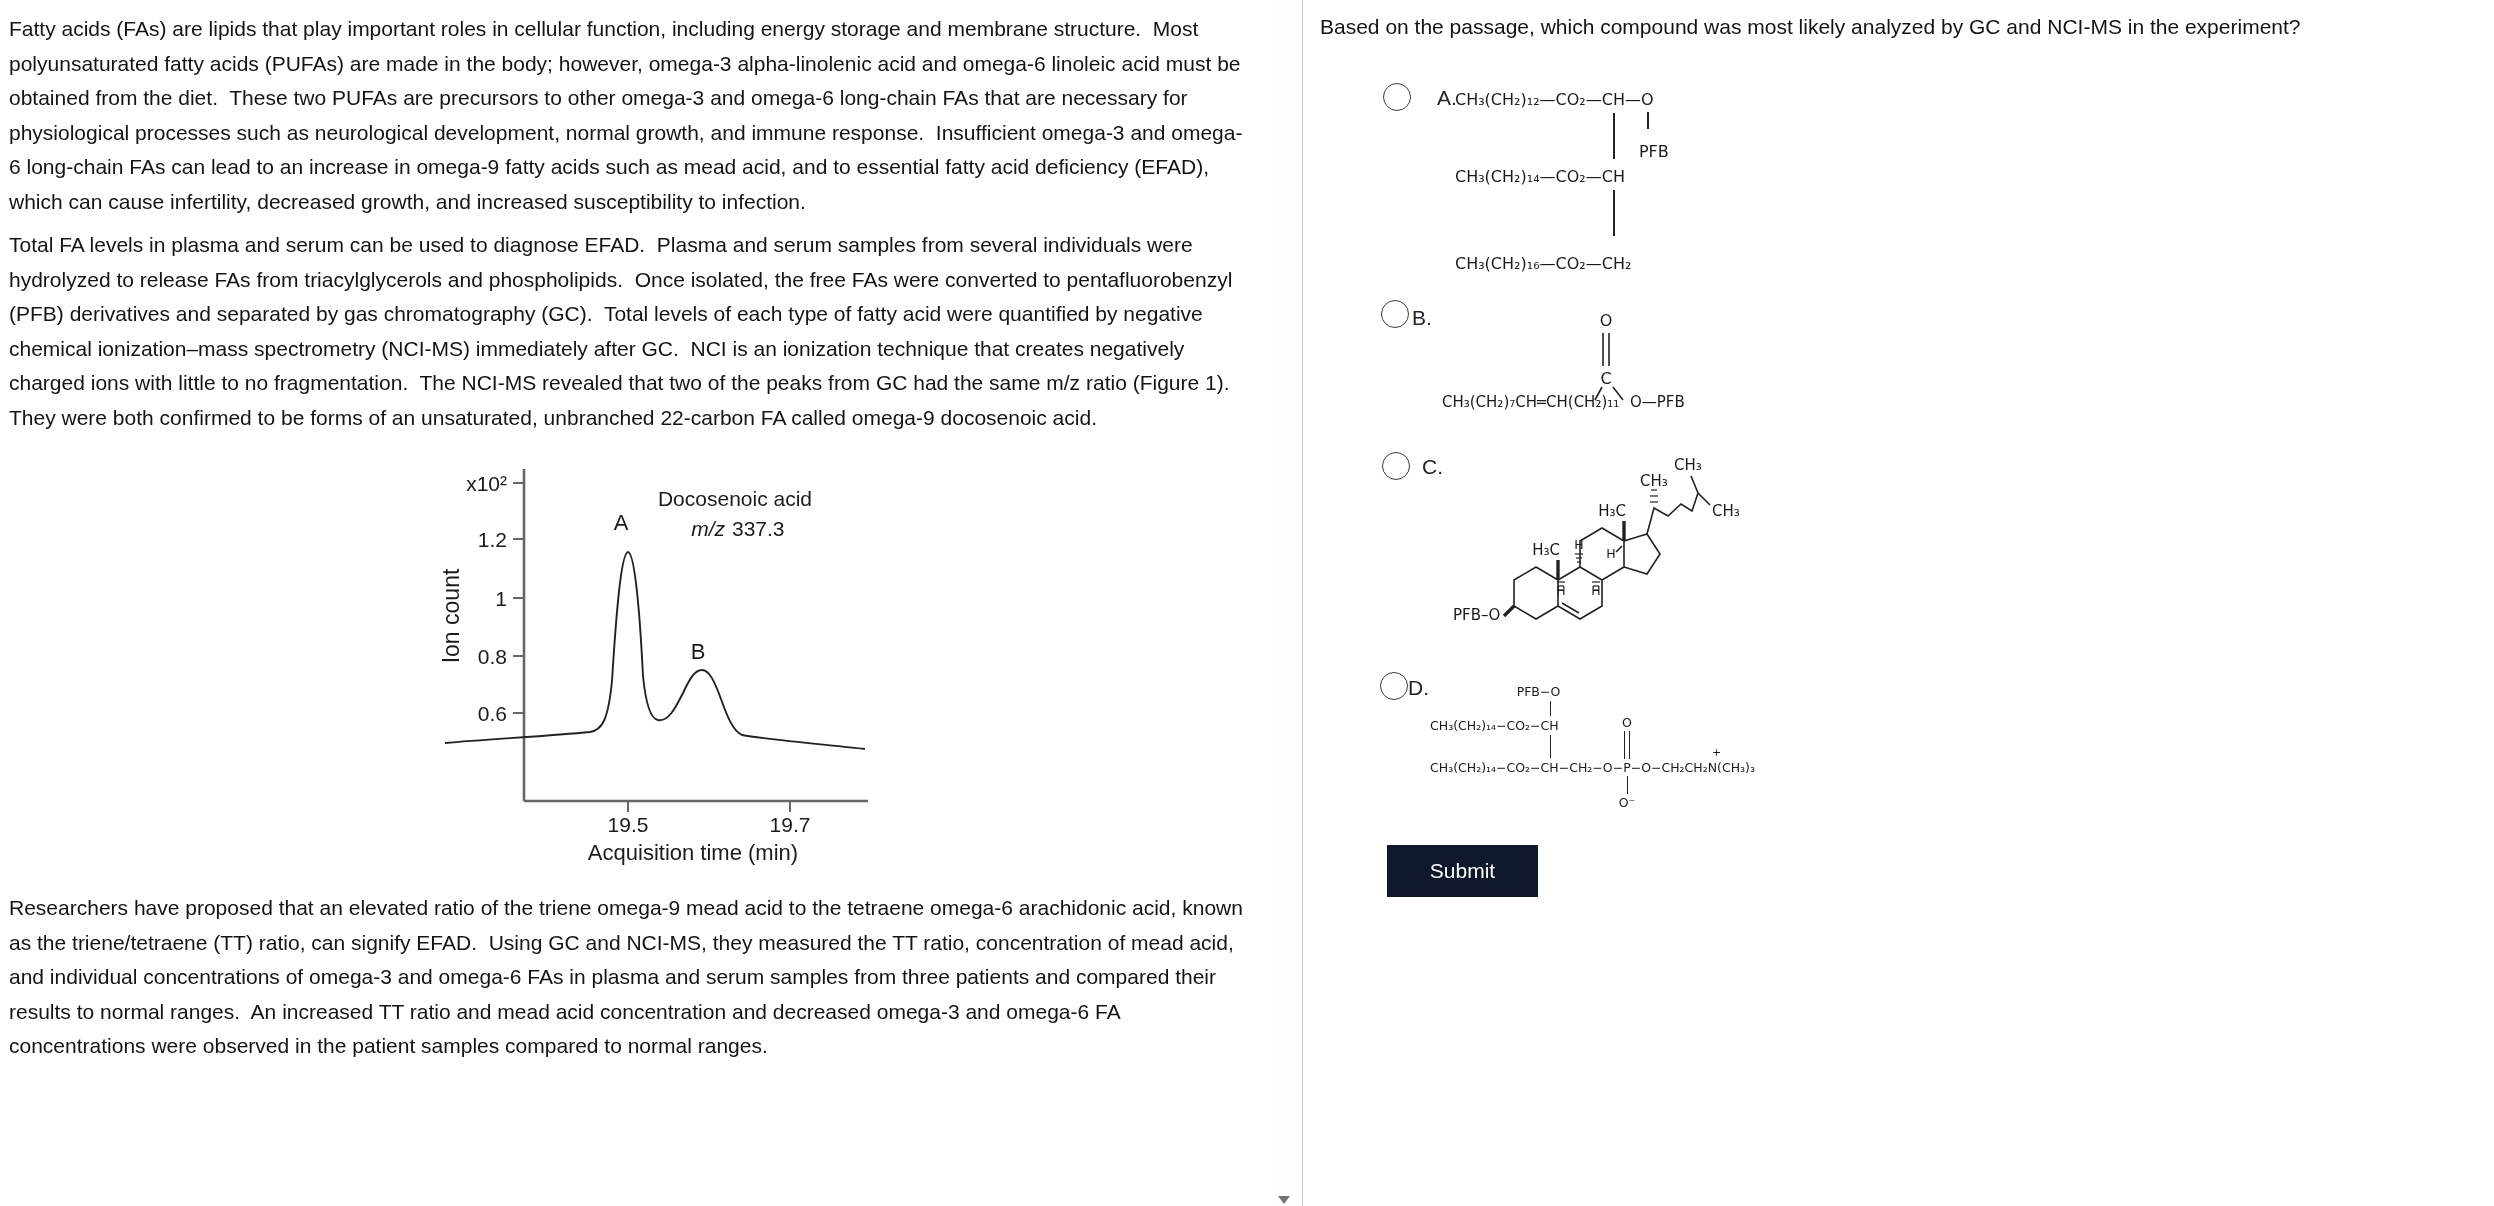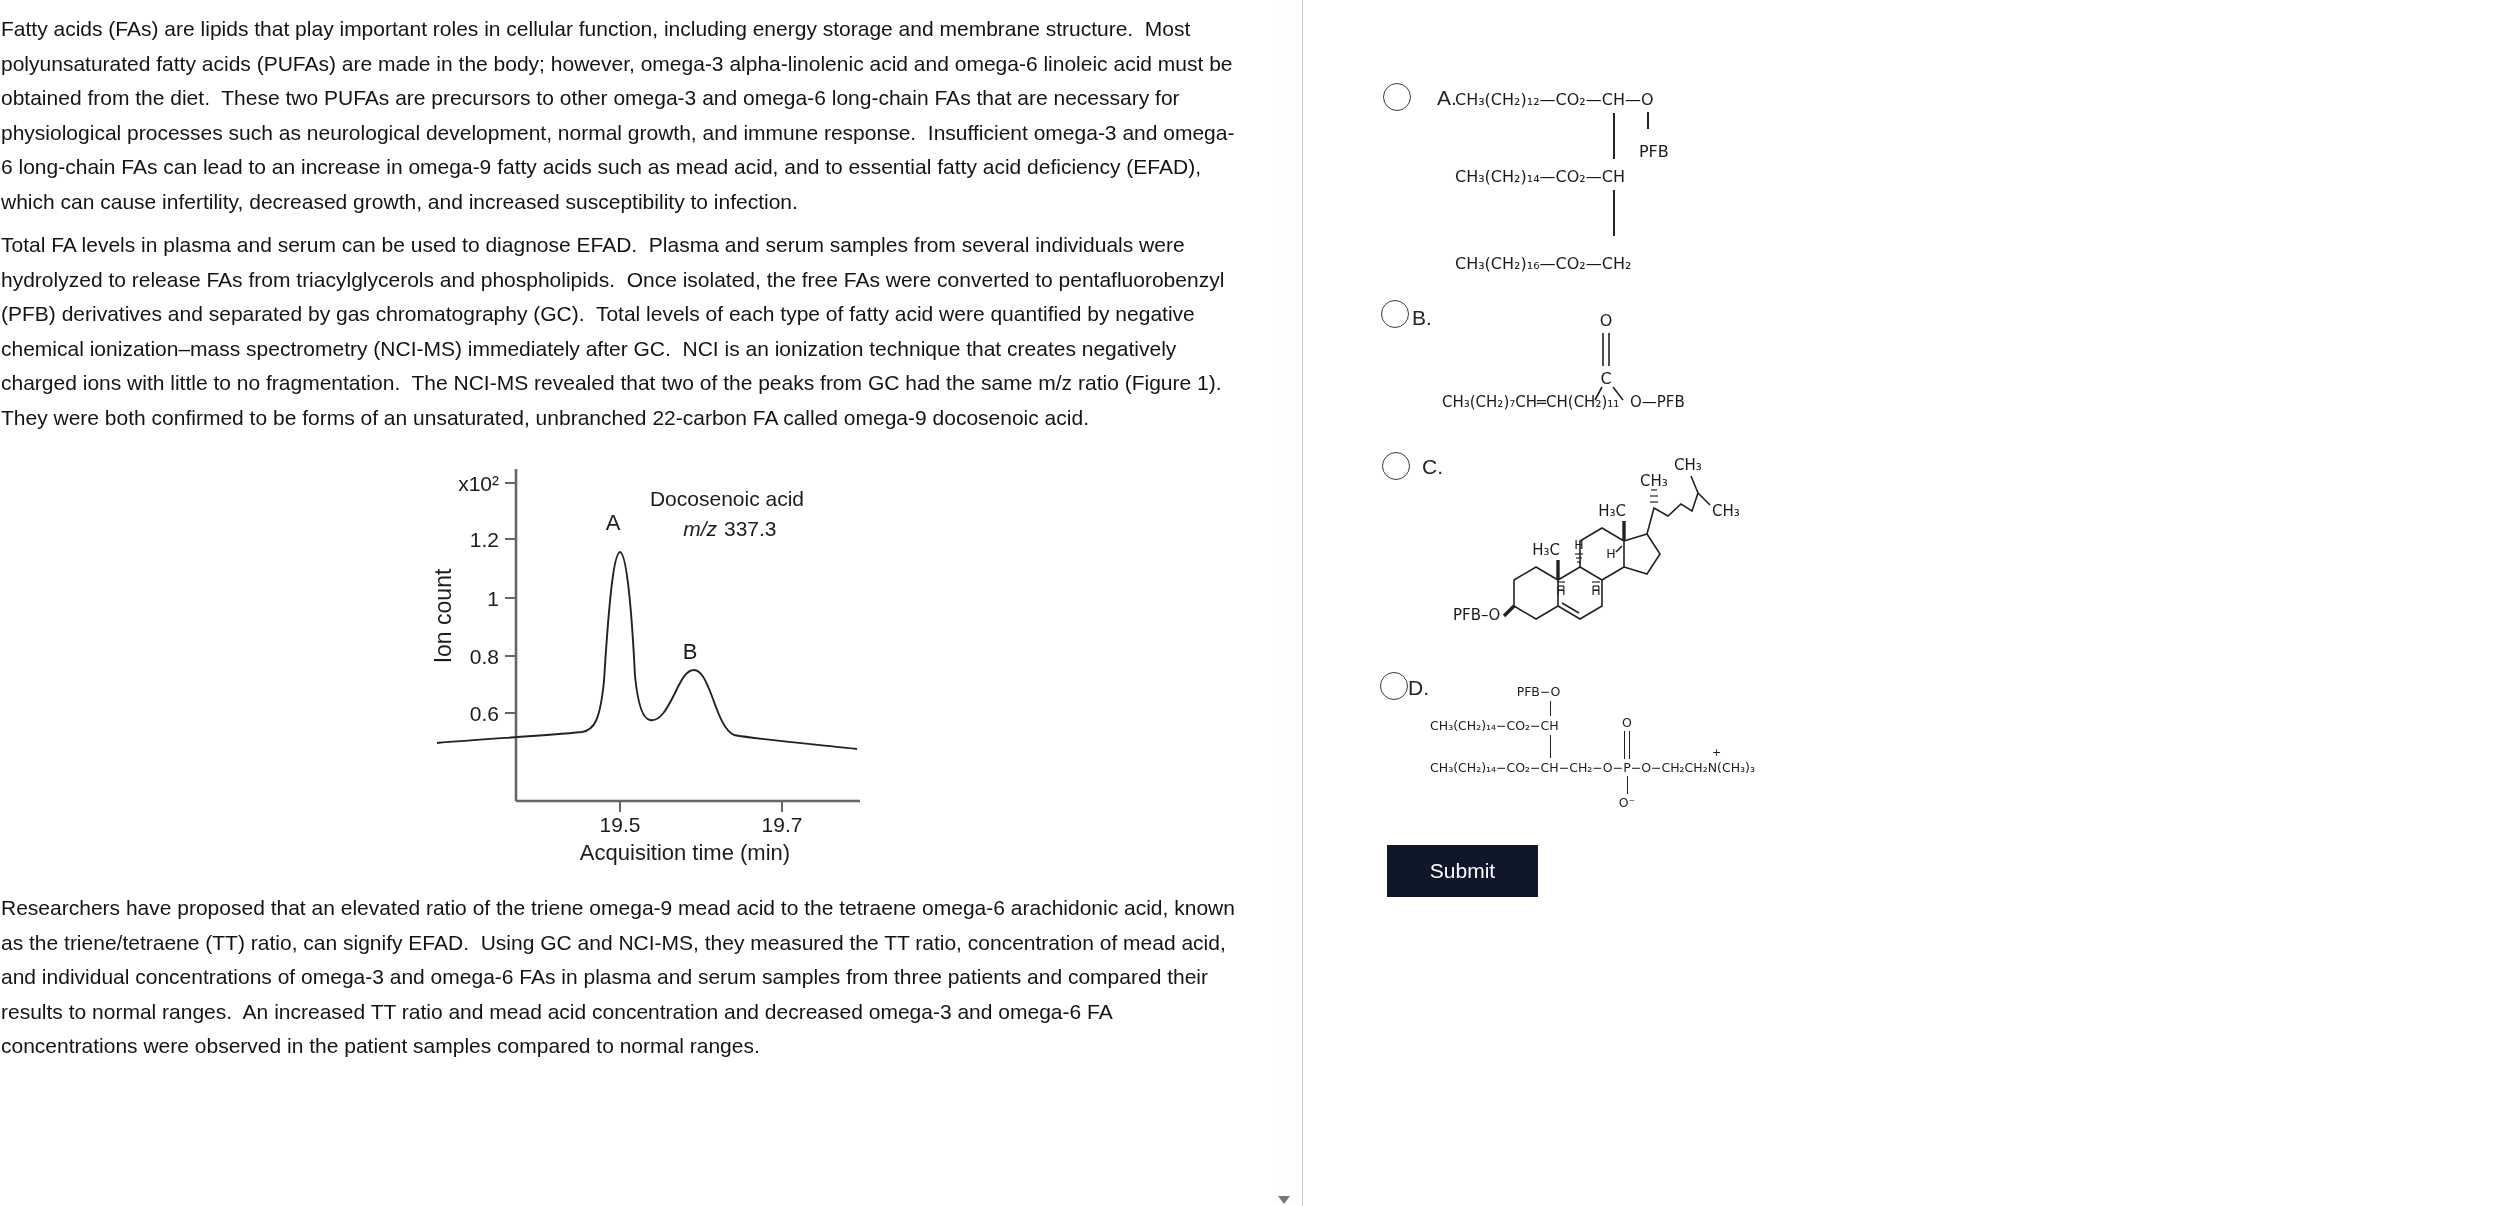--- a/index.html
+++ b/index.html
@@ -1,20 +1,20 @@
 <!DOCTYPE html>
 <html><head>
 <meta charset="utf-8">
 <style>
   html,body{margin:0;padding:0;background:#fff;}
   #canvas{position:relative;width:2494px;height:1206px;background:#fff;overflow:hidden;
           font-family:"Liberation Sans",sans-serif;color:#111;}
 
   
-  .left-panel{position:absolute;left:0;top:0;width:1262px;height:1206px;padding:12px 0 0 1px;box-sizing:border-box;}
+  .left-panel{position:absolute;left:0;top:0;width:1262px;height:1206px;padding:12px 0 0 9px;box-sizing:border-box;}
   .para{width:1237px;margin:0;font-size:21px;line-height:34.5px;white-space:pre-wrap;color:#141414;}
   .para+.para{margin-top:9px;}
   .figure-wrap{margin:31px 0 0 426px;width:445px;height:400px;}
   .fig-caption{margin:16px 0 0 0;font-size:21px;line-height:26px;color:#141414;}
   .fig-caption .cap-label{font-weight:bold;margin-right:14px;}
   .para-after-fig{margin-top:25px;}
 
   .chart-text{font-family:"Liberation Sans",sans-serif;fill:#1c1c1c;}
   .chart-axis{stroke:#666;stroke-width:2.6;fill:none;}
   .chart-tick{stroke:#666;stroke-width:2;fill:none;}
@@ -106,20 +106,21 @@
     <p class="para para-after-fig">Researchers have proposed that an elevated ratio of the triene omega-9 mead acid to the tetraene omega-6 arachidonic acid, known as the triene/tetraene (TT) ratio, can signify EFAD.  Using GC and NCI-MS, they measured the TT ratio, concentration of mead acid, and individual concentrations of omega-3 and omega-6 FAs in plasma and serum samples from three patients and compared their results to normal ranges.  An increased TT ratio and mead acid concentration and decreased omega-3 and omega-6 FA concentrations were observed in the patient samples compared to normal ranges.</p>
   </div>
 
   <div class="scroll-track">
     
   </div>
   <div class="scroll-arrow"></div>
   <div class="panel-divider"></div>
 
   <div class="right-panel">
+    <div class="question-prompt">Based on the passage, which compound was most likely analyzed by GC and NCI-MS in the experiment?</div>
 
     <div class="radio" style="left:79px;top:83px;"></div>
     <div class="opt-letter" style="left:133px;top:86px;">A.</div>
     <div class="struct-a chem">
       <div class="row row-1">
         <span>CH₃(CH₂)₁₂</span>
         <span>—</span>
         <span>CO₂</span>
         <span>—</span>
         <span class="hold"><span>CH</span><span class="vbar vbar-a1"></span></span>

